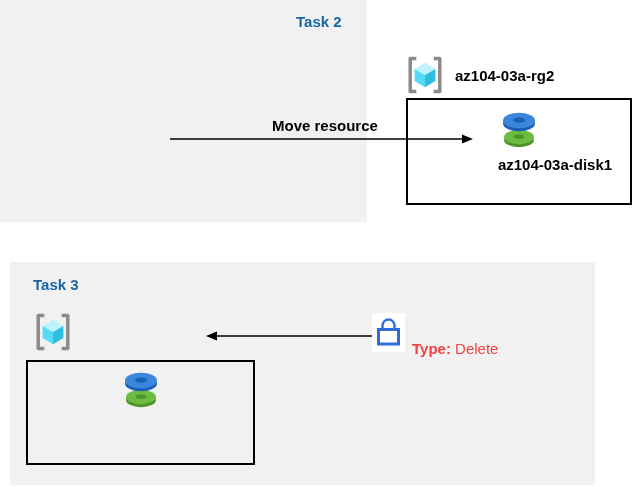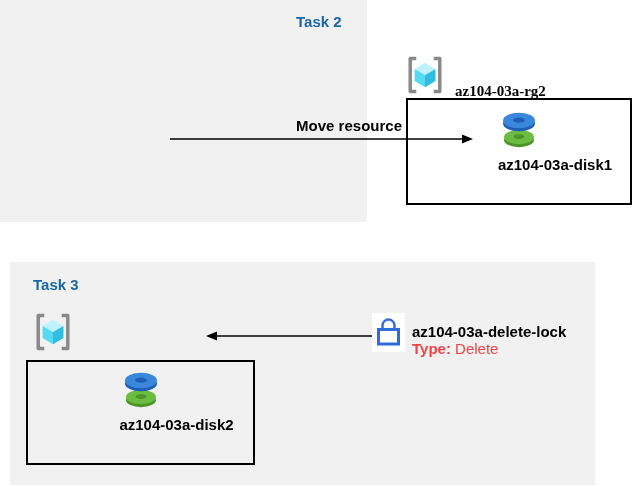--- a/index.html
+++ b/index.html
@@ -30,21 +30,21 @@
   .rg-icon-1 { left: 33px;  top: 56px;  }
   .rg-icon-2 { left: 404px; top: 55px;  }
   .rg-icon-3 { left: 32px;  top: 312px; }
 
   .bold-label {
     position: absolute;
     font-size: 15px; font-weight: 700; color: #000000;
     white-space: nowrap; line-height: 1.1;
   }
   .rg-label-1 { left: 85px;  top: 66px;  }
-  .rg-label-2 { left: 455px; top: 83px; font-family: Liberation Serif, serif;  }
+  .rg-label-2 { left: 455px; top: 68px;  }
   .rg-label-3 { left: 84px;  top: 326px; }
 
   .res-box {
     position: absolute;
     border: 2px solid #000000;
     background: transparent;
   }
   .box-task1 { left: 25px;  top: 105px; width: 228px; height: 103px; }
   .box-task2 { left: 406px; top: 98px;  width: 226px; height: 107px; }
   .box-task3 { left: 26px;  top: 360px; width: 229px; height: 105px; }
@@ -63,21 +63,21 @@
   .disk-label-3 { left: 26px;  top: 417px; width: 229px; }
 
   .arrow-svg { position: absolute; }
   .move-arrow { left: 168px; top: 131px; }
   .lock-arrow { left: 204px; top: 328px; }
 
   .move-label {
     position: absolute;
     left: 272px; top: 117px; width: 130px;
     font-size: 15px; font-weight: 700; color: #000000;
-    text-align: right; white-space: nowrap;
+    text-align: left; white-space: nowrap;
   }
 
   .lock-icon-wrap { left: 372px; top: 313px; }
   .lock-name { left: 412px; top: 324px; }
   .lock-type-line {
     position: absolute; left: 412px; top: 341px;
     font-size: 15px; color: #ef4444; white-space: nowrap; line-height: 1.1;
   }
   .lock-type-line .t-label { font-weight: 700; }
   .lock-type-line .t-value { font-weight: 400; }
@@ -165,32 +165,30 @@
     <polygon points="13,3.5 2,8 13,12.5" fill="#000000"></polygon>
   </svg>
 
   <span class="icon lock-icon-wrap">
     <svg width="33" height="39" viewBox="0 0 33 39">
       <rect x="0" y="0" width="33" height="39" fill="#ffffff"></rect>
       <path d="M10.5 17 V12.5 A6 6 0 0 1 22.5 12.5 V17" fill="none" stroke="#2d6cd9" stroke-width="2.4"></path>
       <rect x="6.5" y="16.5" width="20" height="14.5" fill="none" stroke="#2d6cd9" stroke-width="3"></rect>
     </svg>
   </span>
-  <div class="bold-label lock-name">az104-03a-delete-lock</div>
   <div class="lock-type-line">
     <span class="t-label">Type:</span>
     <span class="t-value">Delete</span>
   </div>
 
   <div class="res-box box-task3"></div>
   <span class="icon disk-icon-3">
     <svg width="44" height="40" viewBox="0 0 44 40">
       <ellipse cx="22" cy="30" rx="15" ry="7.2" fill="#4d9429"></ellipse>
       <ellipse cx="22" cy="27" rx="15" ry="7.2" fill="#6cbc42"></ellipse>
       <ellipse cx="22" cy="26.6" rx="5.2" ry="2.4" fill="#4d9429"></ellipse>
       <ellipse cx="22" cy="13.5" rx="16" ry="7.8" fill="#1d5fb6"></ellipse>
       <ellipse cx="22" cy="10.5" rx="16" ry="7.8" fill="#3b87de"></ellipse>
       <ellipse cx="22" cy="10.2" rx="5.8" ry="2.6" fill="#1d5fb6"></ellipse>
     </svg>
   </span>
-  <div class="disk-label disk-label-3">az104-03a-disk2</div>
 
 </div>
 
 </body></html>

